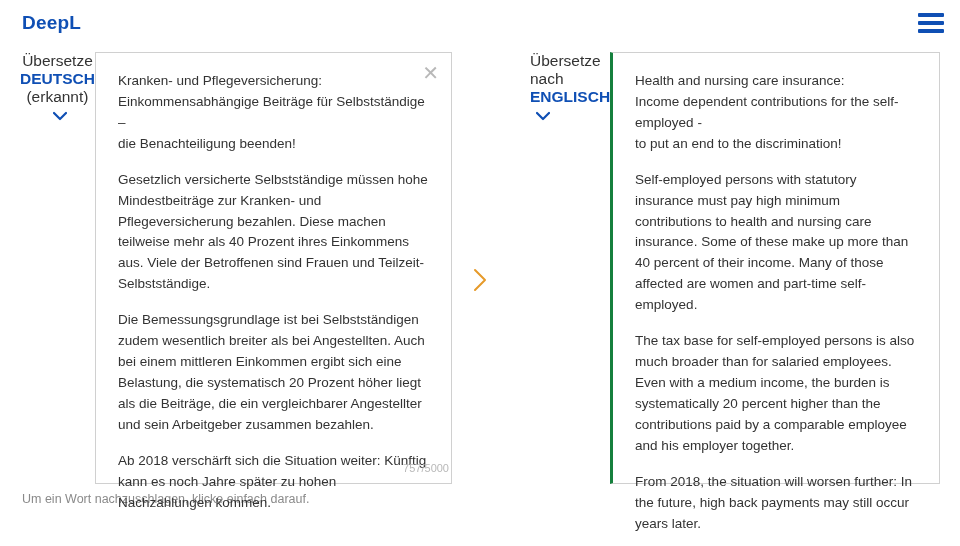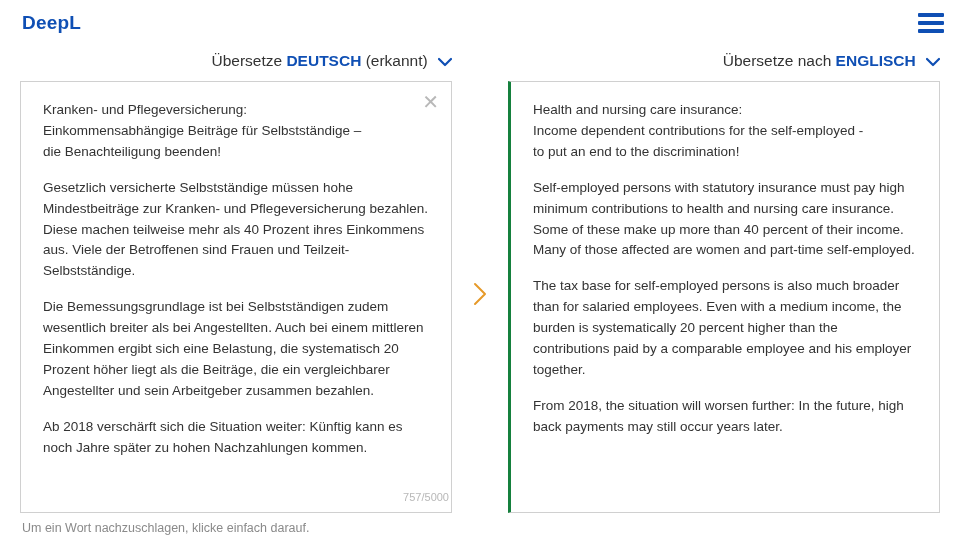--- a/index.html
+++ b/index.html
@@ -39,22 +39,21 @@
     }
     .main {
       display: flex;
       align-items: stretch;
       padding: 10px 20px 0 20px;
       gap: 0;
     }
     .column {
       flex: 1;
       display: flex;
-      flex-direction: column;
-      align-items: flex-end;
+      flex-direction: row;
     }
     .lang-header {
       text-align: center;
       font-size: 15.5px;
       color: #333;
       margin-bottom: 10px;
       font-weight: 400;
     }
     .lang-header .lang-strong {
       color: #0f4fb4;

